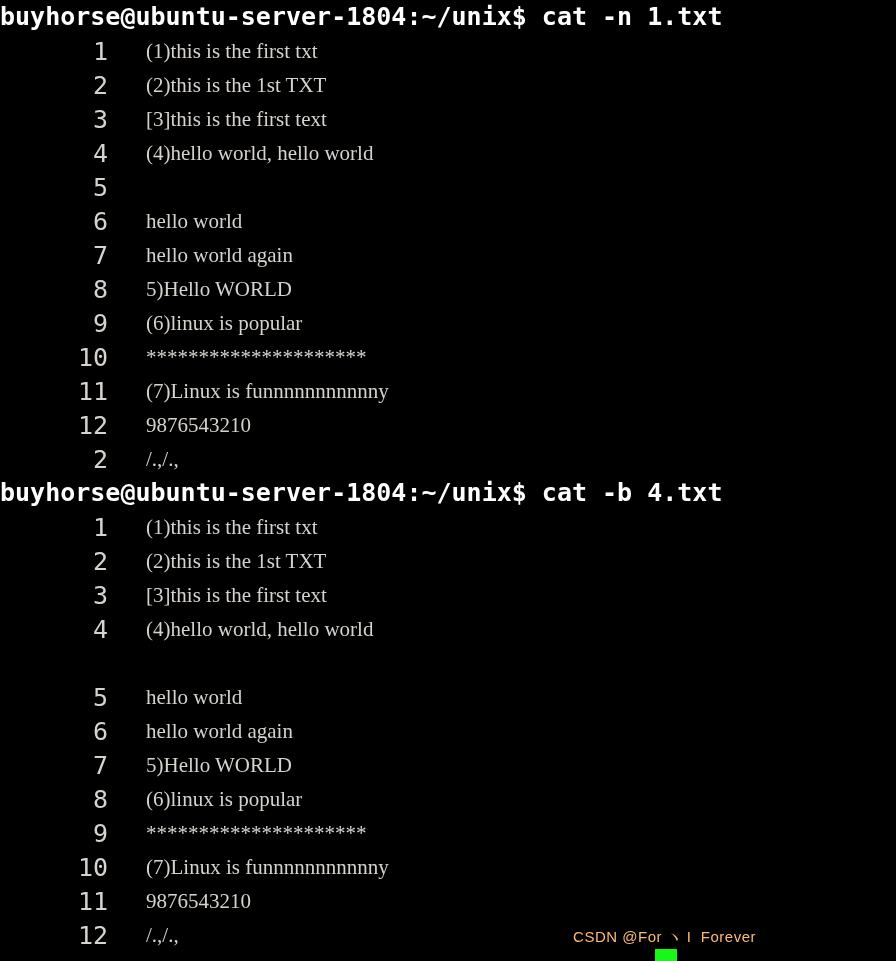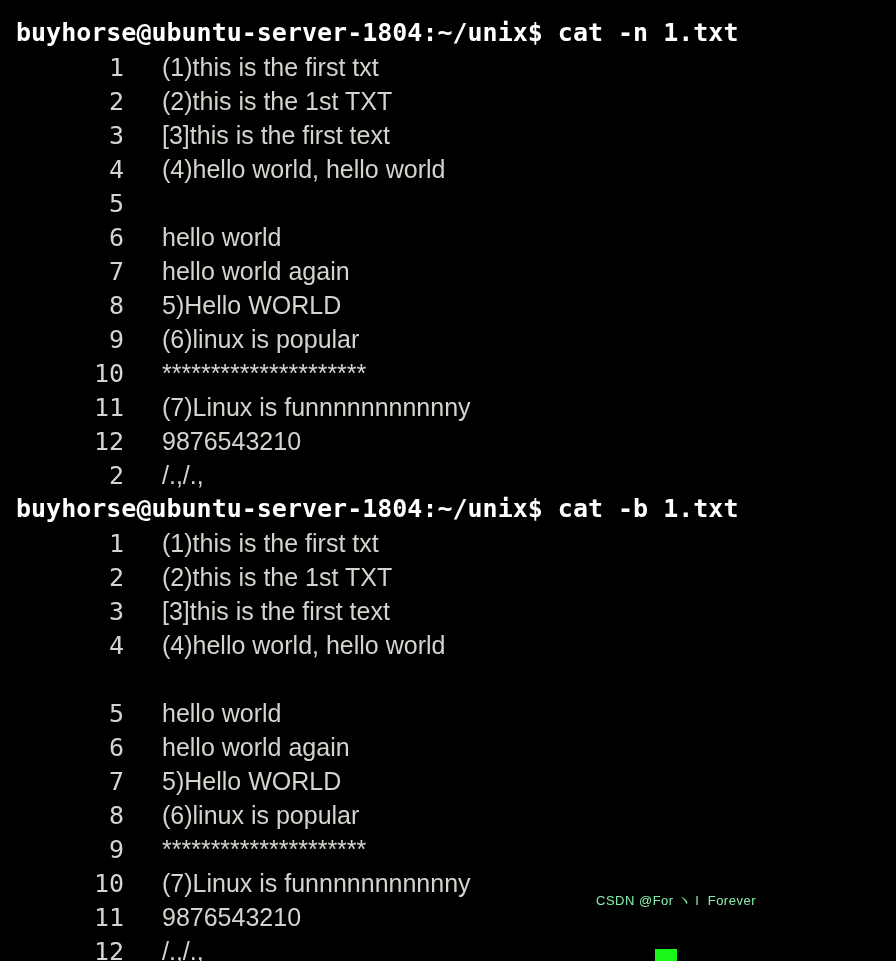--- a/index.html
+++ b/index.html
@@ -12,21 +12,21 @@
     width: 896px;
     height: 961px;
     overflow: hidden;
     font-family: "DejaVu Sans Mono", "Liberation Mono", monospace;
   }
   #terminal {
     position: relative;
     width: 764px;
     height: 961px;
     background: #000000;
-    padding: 16px;
+    padding: 0;
     box-sizing: border-box;
   }
   .term-line {
     height: 34px;
     line-height: 34px;
     white-space: pre;
     font-size: 25px;
     letter-spacing: 0px;
     color: #d6d3ce;
     font-family: "DejaVu Sans Mono", "Liberation Mono", monospace;
@@ -47,32 +47,32 @@
     min-width: 108px;
     text-align: right;
     font-size: 25px;
     color: #d6d3ce;
     font-family: "DejaVu Sans Mono", "Liberation Mono", monospace;
     white-space: pre;
   }
   .line-text {
     display: inline-block;
     padding-left: 38px;
-    font-size: 25px;
+    font-size: 21px;
     color: #d6d3ce;
     white-space: pre;
-    font-family: Liberation Sans, sans-serif;
+    font-family: Liberation Serif, serif;
   }
   #watermark {
     position: absolute;
     right: 8px;
-    top: 892px;
+    top: 928px;
     font-family: "Liberation Sans", sans-serif;
-    font-size: 13px;
-    color: #86efac;
+    font-size: 15px;
+    color: #fdba74;
     white-space: pre;
     letter-spacing: 0.5px;
   }
   #cursor-block {
     position: absolute;
     left: 655px;
     top: 949px;
     width: 22px;
     height: 12px;
     background: #19f719;
@@ -131,21 +131,21 @@
   </div>
   <div class="numbered-line">
     <span class="line-number">12</span>
     <span class="line-text">9876543210</span>
   </div>
   <div class="numbered-line">
     <span class="line-number">2</span>
     <span class="line-text">/.,/.,</span>
   </div>
 
-  <div class="term-line prompt-line">buyhorse@ubuntu-server-1804:~/unix$ cat -b 1.txt</div>
+  <div class="term-line prompt-line">buyhorse@ubuntu-server-1804:~/unix$ cat -b 4.txt</div>
 
   <div class="numbered-line">
     <span class="line-number">1</span>
     <span class="line-text">(1)this is the first txt</span>
   </div>
   <div class="numbered-line">
     <span class="line-number">2</span>
     <span class="line-text">(2)this is the 1st TXT</span>
   </div>
   <div class="numbered-line">

